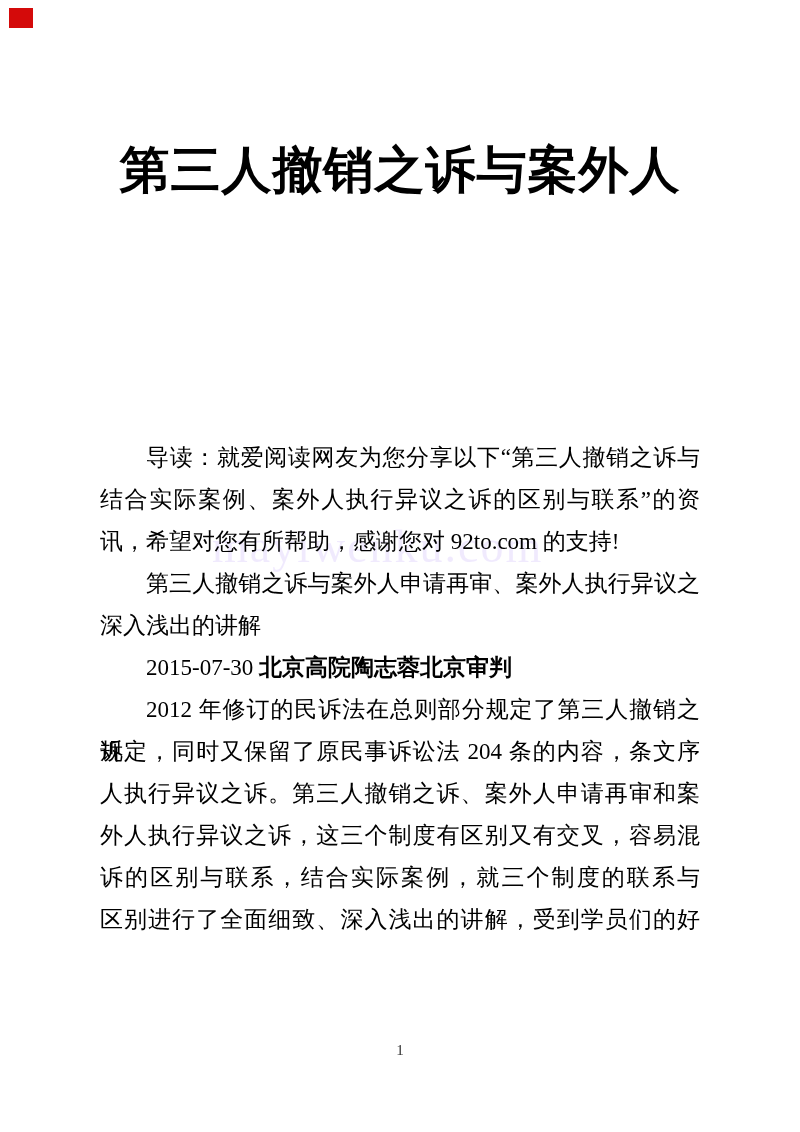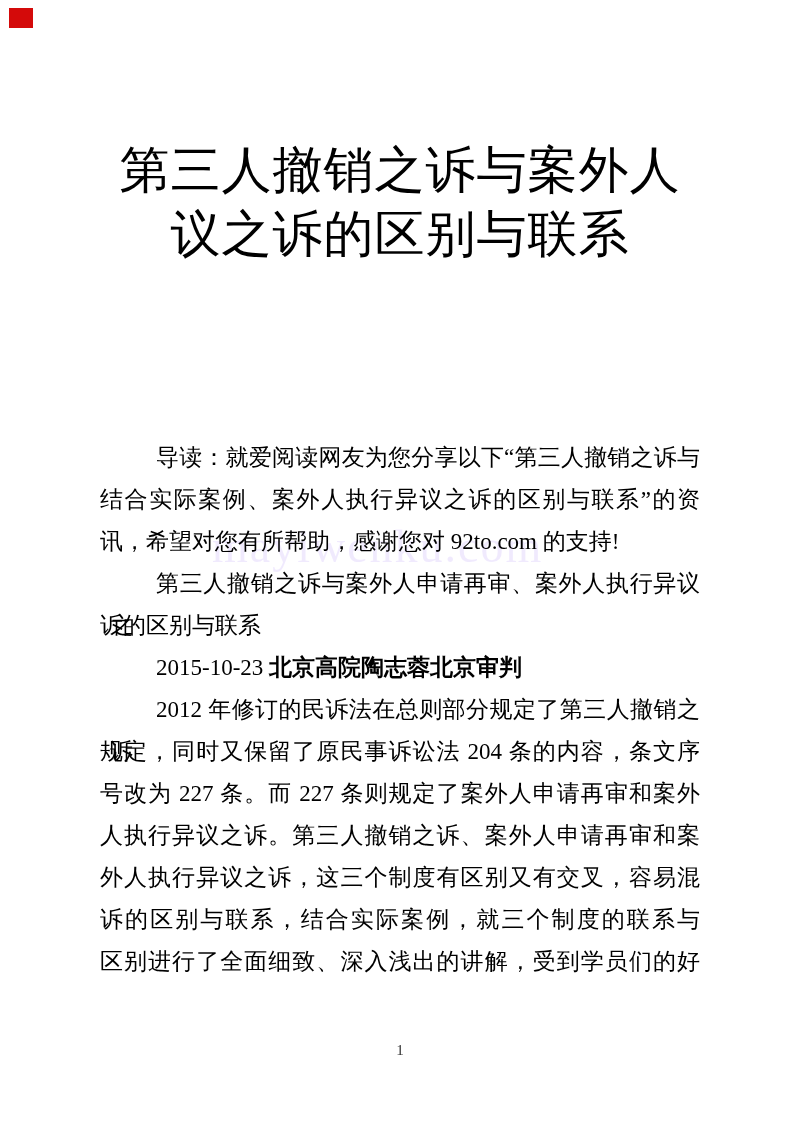--- a/index.html
+++ b/index.html
@@ -18,21 +18,21 @@
     top: 8px;
     width: 24px;
     height: 20px;
   }
   .doc-title {
     position: absolute;
     left: 100px;
     top: 138px;
     width: 600px;
     text-align: center;
-    font-weight: normal;
+    font-weight: bold;
     font-size: 50px;
     line-height: 64px;
     letter-spacing: 1px;
   }
   .watermark {
     position: absolute;
     left: 212px;
     top: 520px;
     font-size: 46px;
     letter-spacing: 2px;
@@ -51,52 +51,50 @@
     line-height: 42px;
     z-index: 2;
   }
   .body-text .line { height: 42px; white-space: nowrap; }
   .body-text .line.just {
     white-space: normal;
     text-align: justify;
     text-align-last: justify;
     text-justify: inter-character;
   }
-  .body-text .line.indent { text-indent: 2em; margin-left: 10px; }
+  .body-text .line.indent { text-indent: 2em; }
   .body-text .line.bold { font-weight: bold; }
   .body-text b { font-weight: normal; }
   .page-number {
     position: absolute;
     left: 0;
     top: 1042px;
     width: 100%;
     text-align: center;
     font-size: 15px;
     color: #333;
   }
 </style>
 </head>
 <body>
 
 <div class="page">
   <div class="red-mark" style="background: rgb(212, 10, 10);"></div>
   <div class="doc-title">
       <div>第三人撤销之诉与案外人</div>
-      <div>议之诉的区别与联系</div>
     </div>
   <div class="watermark">mayiwenku.com</div>
   <div class="body-text">
       <div class="line indent just">导读：就爱阅读网友为您分享以下“第三人撤销之诉与</div>
       <div class="line just">结合实际案例、案外人执行异议之诉的区别与联系”的资</div>
       <div class="line">讯，希望对您有所帮助，感谢您对 <b>92to.com</b> 的支持!</div>
       <div class="line indent just">第三人撤销之诉与案外人申请再审、案外人执行异议之</div>
-      <div class="line">诉的区别与联系</div>
-      <div class="line indent bold"><b>2015-10-23</b> 北京高院陶志蓉北京审判</div>
+      <div class="line">深入浅出的讲解</div>
+      <div class="line indent bold"><b>2015-07-30</b> 北京高院陶志蓉北京审判</div>
       <div class="line indent just"><b>2012</b> 年修订的民诉法在总则部分规定了第三人撤销之诉</div>
       <div class="line just">规定，同时又保留了原民事诉讼法 <b>204</b> 条的内容，条文序</div>
-      <div class="line just">号改为 <b>227</b> 条。而 <b>227</b> 条则规定了案外人申请再审和案外</div>
       <div class="line just">人执行异议之诉。第三人撤销之诉、案外人申请再审和案</div>
       <div class="line just">外人执行异议之诉，这三个制度有区别又有交叉，容易混</div>
       <div class="line just">诉的区别与联系，结合实际案例，就三个制度的联系与</div>
       <div class="line just">区别进行了全面细致、深入浅出的讲解，受到学员们的好</div>
     </div>
   <div class="page-number">1</div>
 </div>
 
 </body></html>

